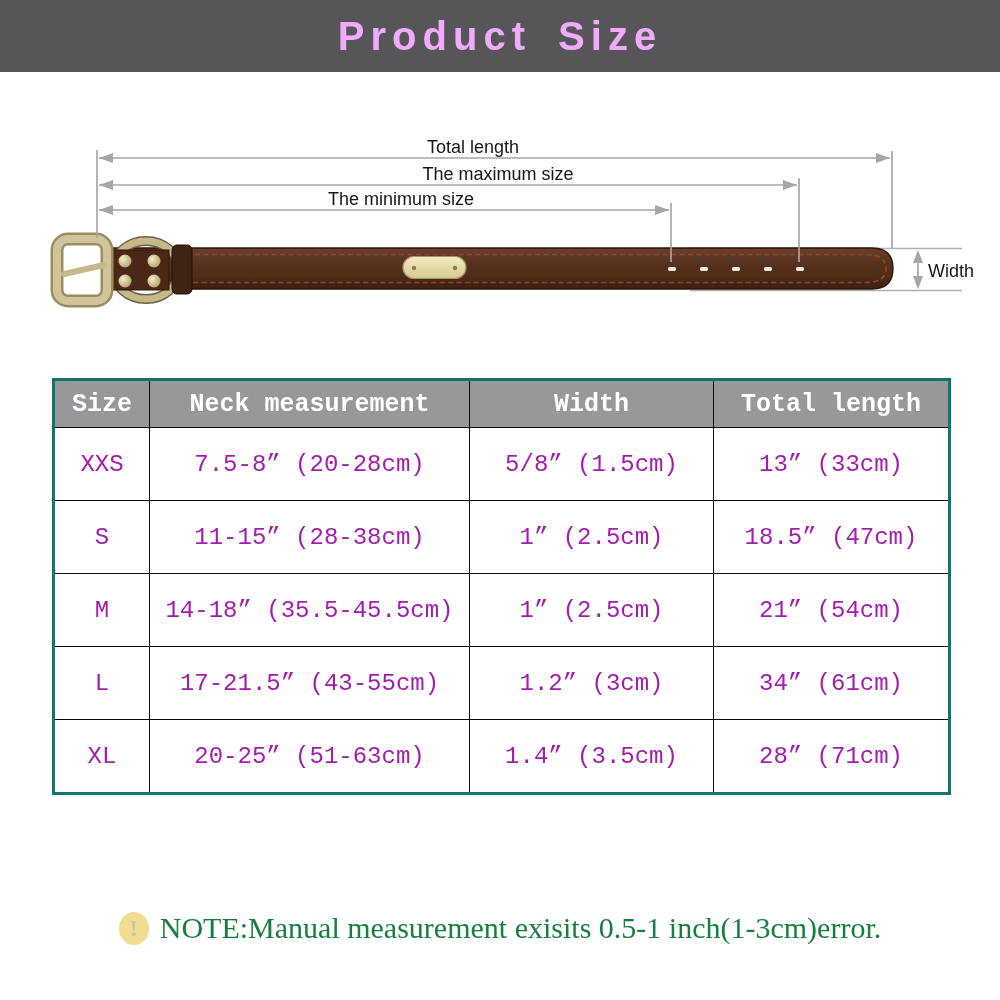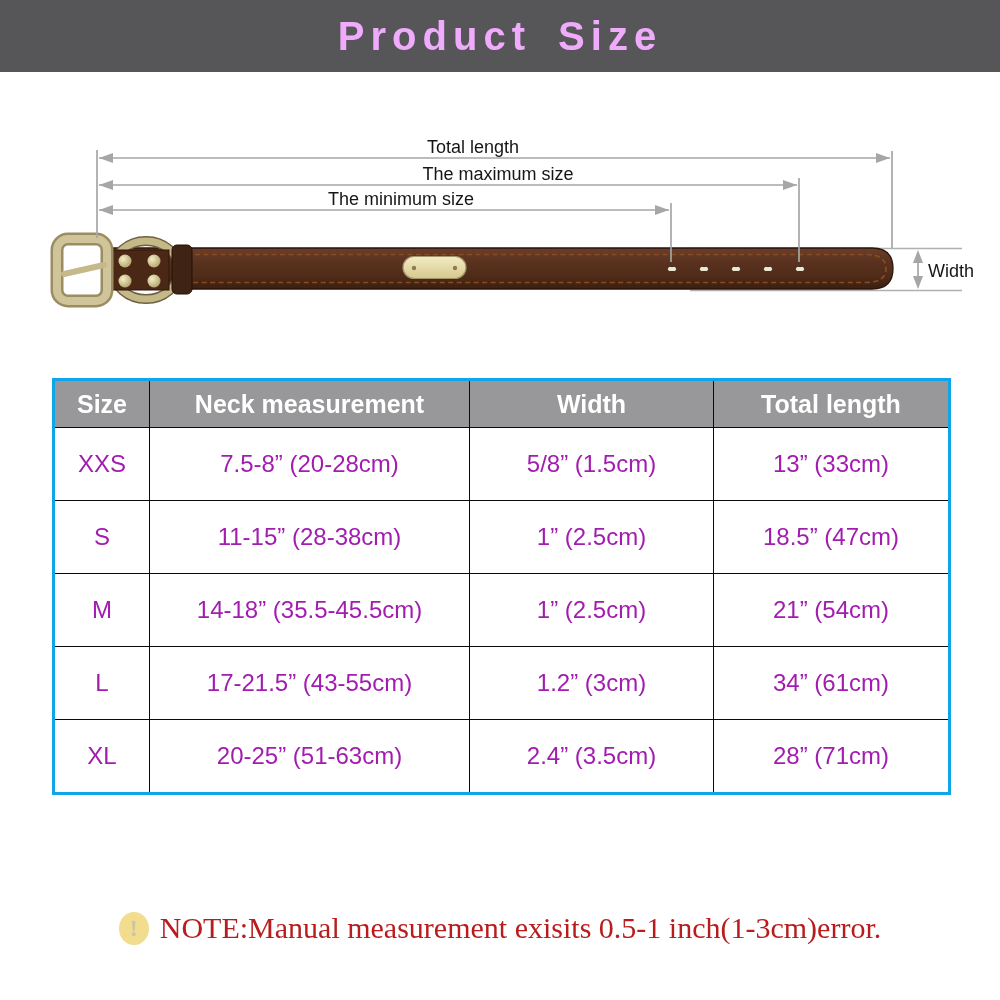--- a/index.html
+++ b/index.html
@@ -16,21 +16,22 @@
     color:#f0abfc;font-size:40px;font-weight:bold;
     letter-spacing:6px;word-spacing:10px;
   }
   
   .diagram-svg{position:absolute;top:0;left:0;}
   .dim-label{font-family:"Liberation Sans",sans-serif;font-size:18px;fill:#161616;}
   
   .size-table{
     position:absolute;top:378px;left:52px;width:896px;
     border-collapse:collapse;table-layout:fixed;
-    border:3px solid #0ea5e9;
+    border:3px solid #0f766e;
+    font-family:Liberation Mono, monospace;
   }
   .size-table th,.size-table td{
     border:1.5px solid #0a0a0a;text-align:center;vertical-align:middle;
     overflow:hidden;white-space:nowrap;
   }
   .size-table th{
     height:44px;background:#98989a;color:#ffffff;
     font-size:25px;font-weight:bold;
   }
   .size-table td{height:70px;font-size:24px;color:#a21caf;}
@@ -43,21 +44,21 @@
     position:absolute;top:906px;left:0;width:1000px;height:44px;
     display:flex;align-items:center;justify-content:center;gap:11px;
   }
   .note-icon{
     width:30px;height:33px;border-radius:50%;background:#f2dc8e;
     display:flex;align-items:center;justify-content:center;flex:0 0 auto;
     color:#ccc3a6;font-family:"Liberation Serif",serif;
     font-size:24px;font-weight:bold;line-height:1;
   }
   .note-text{
-    font-family:"Liberation Serif",serif;font-size:30px;color:#b91c1c;
+    font-family:"Liberation Serif",serif;font-size:30px;color:#15803d;
   }
 </style>
 </head>
 <body>
 
 <div class="title-bar">
   <span>Product Size</span>
 </div>
 
 <svg class="diagram-svg" width="1000" height="378" viewBox="0 0 1000 378">
@@ -190,21 +191,21 @@
     </tr>
     <tr>
       <td>L</td>
       <td>17-21.5”  (43-55cm)</td>
       <td>1.2”  (3cm)</td>
       <td>34”  (61cm)</td>
     </tr>
     <tr>
       <td>XL</td>
       <td>20-25”  (51-63cm)</td>
-      <td>2.4”  (3.5cm)</td>
+      <td>1.4”  (3.5cm)</td>
       <td>28”  (71cm)</td>
     </tr>
   </tbody>
 </table>
 
 <div class="note">
   <div class="note-icon">!</div>
   <div class="note-text">NOTE:Manual measurement exisits 0.5-1 inch(1-3cm)error.</div>
 </div>
 

